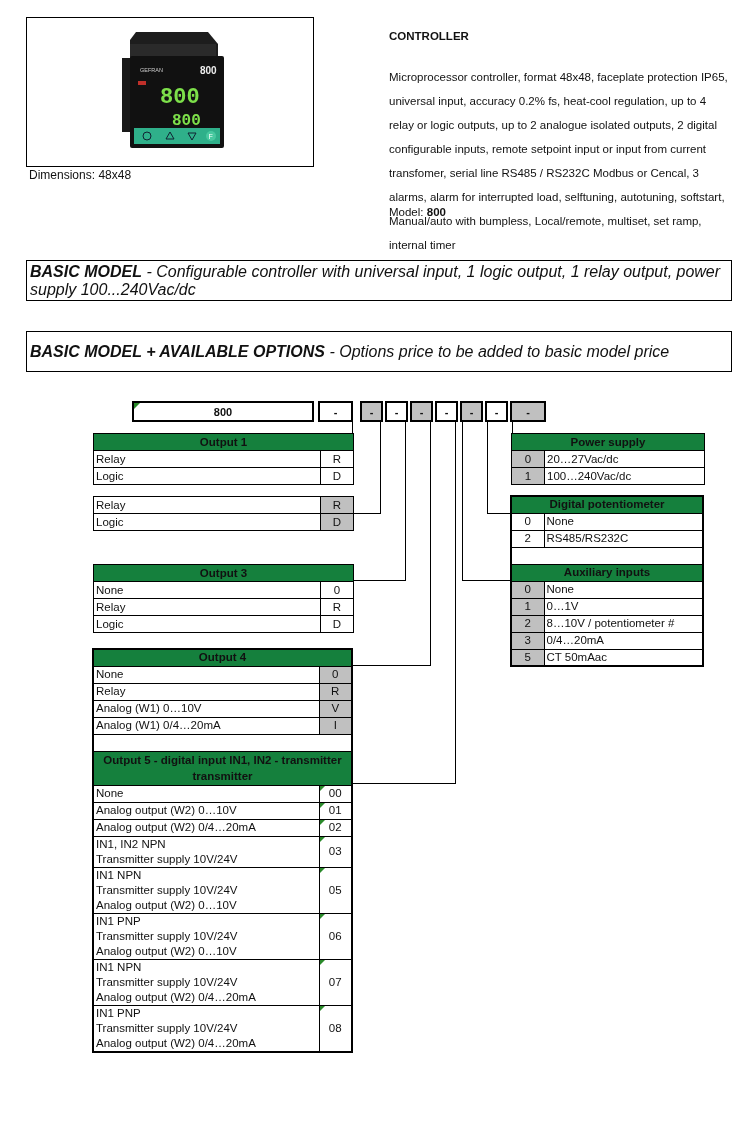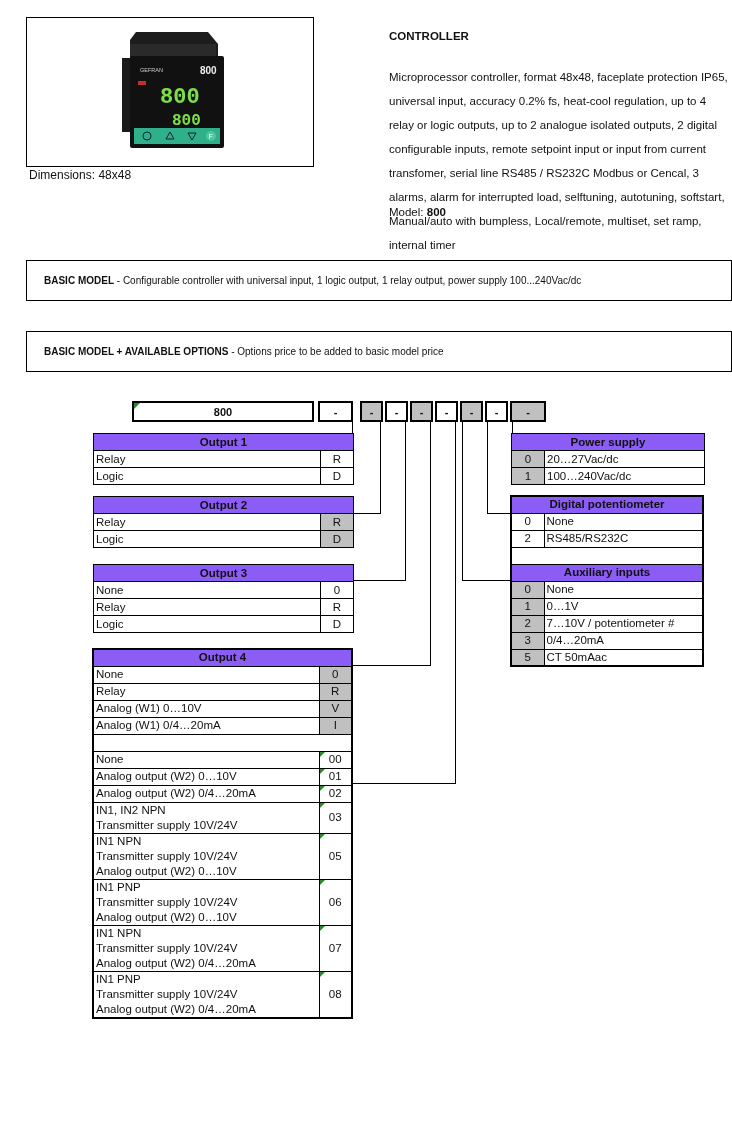--- a/index.html
+++ b/index.html
@@ -13,41 +13,41 @@
   #dims { left: 29px; top: 168px; font-size: 12px; }
   #dims b { font-weight: normal; }
 
   
   #desc-title { left: 389px; top: 30px; font-weight: bold; font-size: 11.5px; }
   #desc-body { left: 389px; top: 65px; width: 340px; font-size: 11.5px; line-height: 24px; }
   #desc-model { left: 389px; top: 206px; font-size: 11.5px; }
 
   
   .banner { left: 26px; width: 706px; height: 41px; border: 1px solid #000; display: flex; align-items: center;
-            padding-left: 17px; font-size: 10px; }
+            padding-left: 3px; font-size: 16px; font-style: italic; }
   .banner b { font-weight: bold; }
   #banner-basic { top: 260px; }
   #banner-options { top: 331px; align-items: center; }
 
   
   .codebox { top: 401px; height: 21px; border: 2px solid #000; display: flex; align-items: center; justify-content: center;
              font-size: 11px; font-weight: bold; }
   .codebox.gray { background: #c0c0c0; }
   .codebox.white { background: #fff; }
   .corner-mark { position: absolute; left: 0; top: 0; width: 0; height: 0;
                  border-top: 6px solid #2a8a2a; border-right: 6px solid transparent; }
 
   
   .vline { position: absolute; width: 1px; background: #000; }
   .hline { position: absolute; height: 1px; background: #000; }
 
   
   table.opt { position: absolute; border-collapse: collapse; font-size: 11.5px; table-layout: fixed; }
   table.opt td { border: 1px solid #000; height: 17px; padding: 0 2px; line-height: 15px; vertical-align: middle; }
-  table.opt td.hdr { background: #8b5cf6; font-weight: bold; text-align: center; }
+  table.opt td.hdr { background: #15803d; font-weight: bold; text-align: center; }
   table.opt td.code { text-align: center; position: relative; }
   table.opt td.code.gray { background: #c0c0c0; }
   table.opt td.blank { height: 17px; }
   table.thick { border: 2px solid #000; }
   .mark { position: absolute; left: 0; top: 0; width: 0; height: 0;
           border-top: 5px solid #2a8a2a; border-right: 5px solid transparent; }
   td.ml { line-height: 16px; }
 </style>
 </head>
 <body>
@@ -152,23 +152,20 @@
       </tr>
 </tbody>
   </table>
 
 <table class="opt" style="left:93px;top:496px;width:260px;">
   <colgroup>
       <col style="width:227px">
       <col style="width:33px">
     </colgroup>
   <tbody>
-      <tr>
-        <td colspan="2" class="hdr">Output 2</td>
-      </tr>
   <tr>
         <td>Relay</td>
         <td class="code gray">R</td>
       </tr>
   <tr>
         <td>Logic</td>
         <td class="code gray">D</td>
       </tr>
 </tbody>
   </table>
@@ -218,20 +215,23 @@
         <td>Analog (W1) 0…10V</td>
         <td class="code gray">V</td>
       </tr>
   <tr>
         <td>Analog (W1) 0/4…20mA</td>
         <td class="code gray">I</td>
       </tr>
   <tr>
         <td colspan="2" class="blank"></td>
       </tr>
+  <tr>
+        <td colspan="2" class="hdr" style="height:34px;line-height:16px;">Output 5 - digital input IN1, IN2 - transmitter transmitter</td>
+      </tr>
   </tbody>
     <tbody id="out5-body">
       <tr>
         <td class="ml">
           <div>None</div>
         </td>
         <td class="code"><span class="mark"></span><span>00</span></td>
       </tr>
       <tr>
         <td class="ml">
@@ -333,21 +333,21 @@
   <tr>
         <td class="code gray">0</td>
         <td>None</td>
       </tr>
   <tr>
         <td class="code gray">1</td>
         <td>0…1V</td>
       </tr>
   <tr>
         <td class="code gray">2</td>
-        <td>7…10V / potentiometer #</td>
+        <td>8…10V / potentiometer #</td>
       </tr>
   <tr>
         <td class="code gray">3</td>
         <td>0/4…20mA</td>
       </tr>
   <tr>
         <td class="code gray">5</td>
         <td>CT 50mAac</td>
       </tr>
 </tbody>

